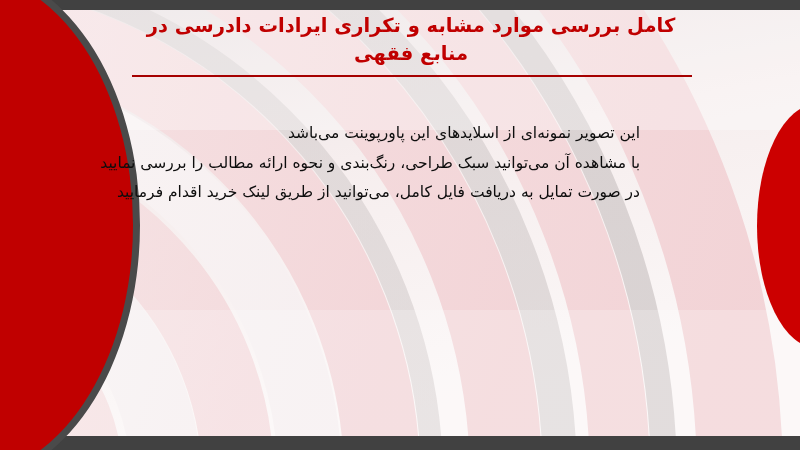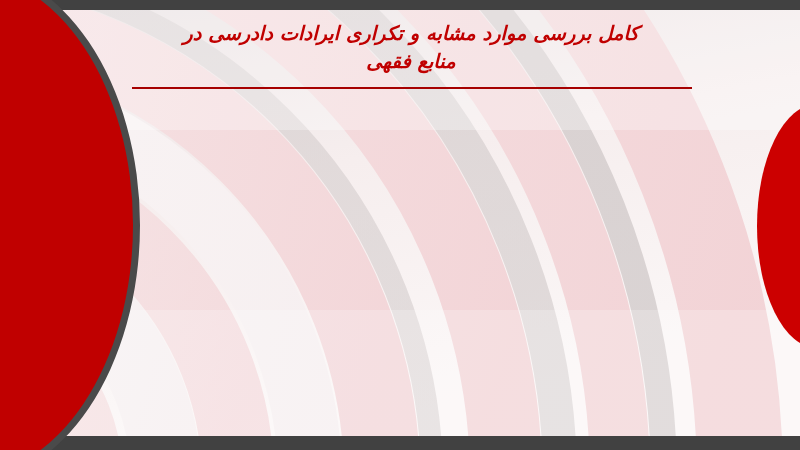--- a/index.html
+++ b/index.html
@@ -81,30 +81,29 @@
   
   .title-block {
     position: absolute;
     left: 130px;
     top: 8px;
     width: 562px;
     z-index: 6;
     text-align: center;
   }
   .title-text {
-    margin: 12px;
+    margin: 4px;
     color: #C00000;
     font-size: 19.5px;
     font-weight: bold;
     line-height: 1.42;
     direction: rtl;
     unicode-bidi: isolate;
     white-space: pre-line;
     letter-spacing: 0;
-    font-style: italic;
   }
   .title-rule {
     margin: 8px 0 0 0;
     height: 0;
     border: 0;
     border-top: 2px solid #A60000;
     width: 560px;
   }
 
   
@@ -190,14 +189,19 @@
   <div class="left-lens"></div>
 
   <div class="right-ellipse"></div>
 
   <div class="title-block">
     <h1 class="title-text">کامل بررسی موارد مشابه و تکراری ایرادات دادرسی در
 منابع فقهی</h1>
     <hr class="title-rule">
   </div>
 
+  <div class="body-block">
+    <p class="body-line">این تصویر نمونه‌ای از اسلایدهای این پاورپوینت می‌باشد</p>
+    <p class="body-line">با مشاهده آن می‌توانید سبک طراحی، رنگ‌بندی و نحوه ارائه مطالب را بررسی نمایید</p>
+    <p class="body-line">در صورت تمایل به دریافت فایل کامل، می‌توانید از طریق لینک خرید اقدام فرمایید</p>
+  </div>
 
 </div>
 
 </body></html>

